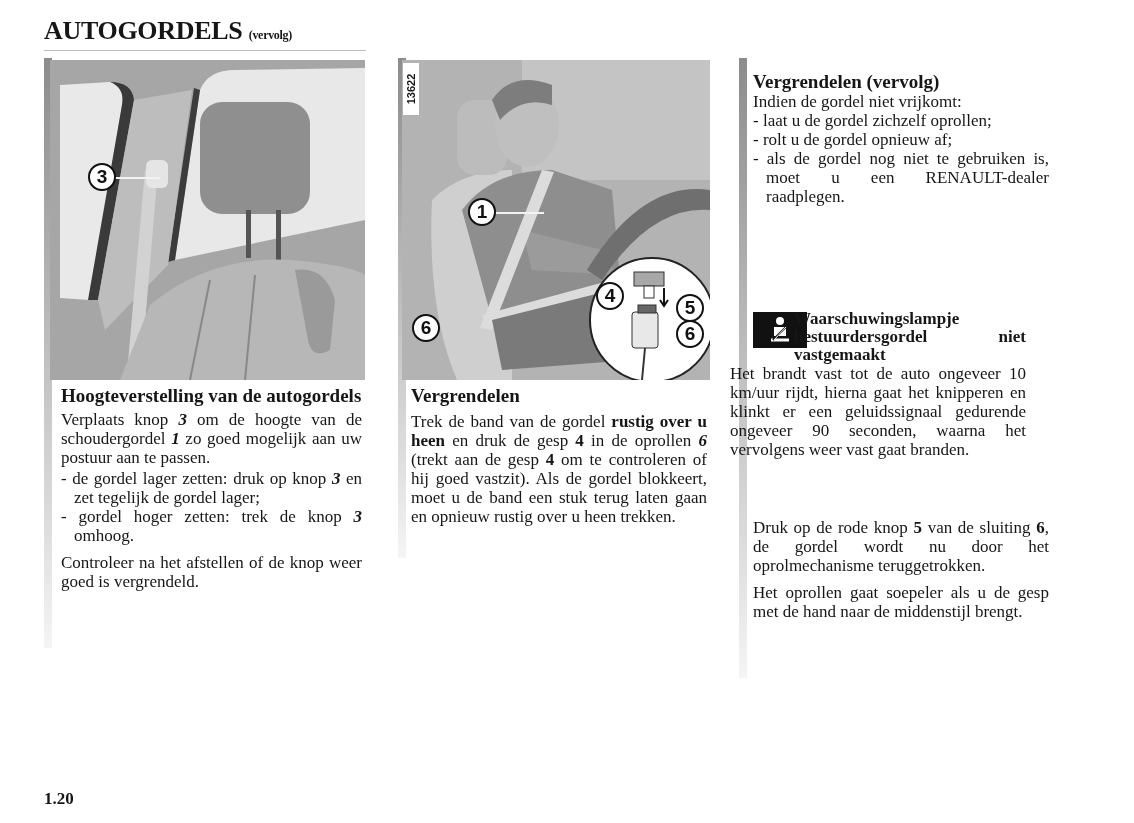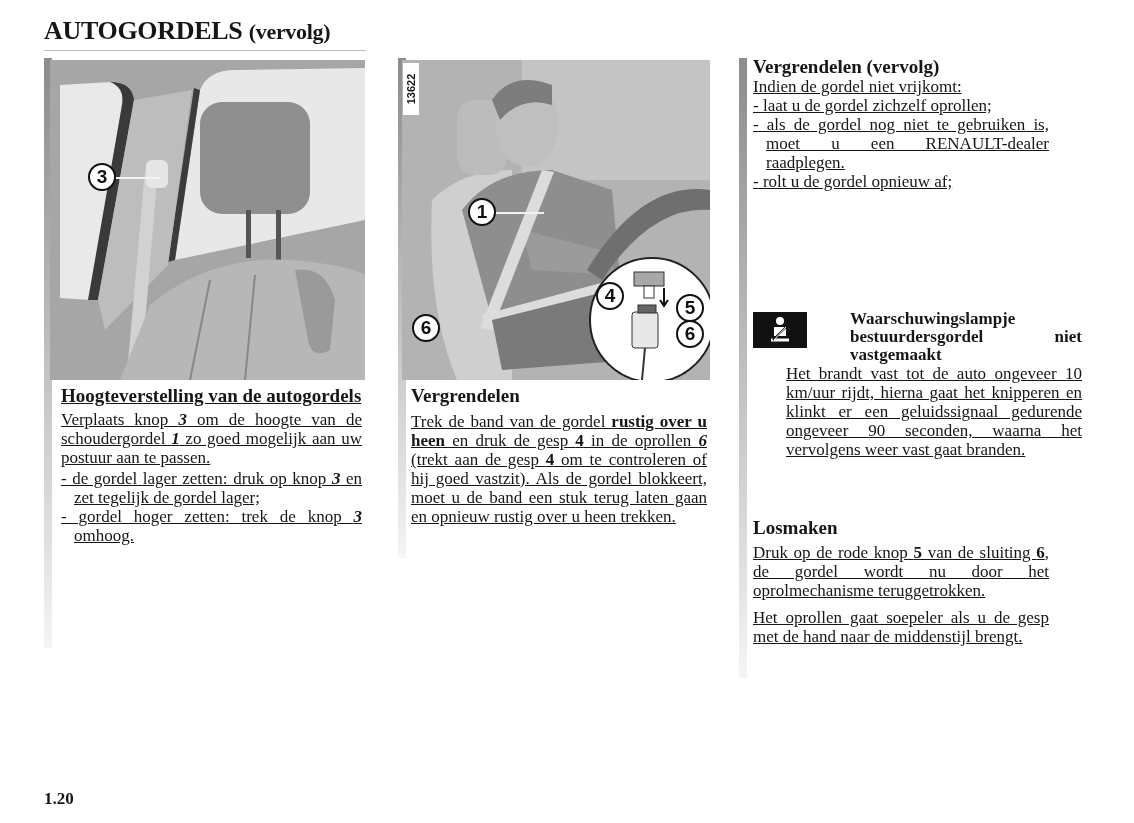--- a/index.html
+++ b/index.html
@@ -4,39 +4,39 @@
 <style>
   html, body { margin: 0; padding: 0; background: #ffffff; }
   body {
     width: 1134px; height: 823px; position: relative; overflow: hidden;
     font-family: "Liberation Serif", "DejaVu Serif", serif; color: #161616;
   }
   .page-title {
     position: absolute; left: 44px; top: 16px;
     font-size: 26px; font-weight: bold; letter-spacing: -0.3px;
   }
-  .page-title .sub { font-size: 22px; }
+  .page-title .sub { font-size: 12px; }
   .title-rule {
     position: absolute; left: 44px; top: 50px; width: 322px; height: 1px;
     background: #bdbdbd;
   }
   .gutter {
     position: absolute; width: 8px;
     background: linear-gradient(to bottom, #8c8c8c 0%, #b5b5b5 40%, #dedede 80%, #f5f5f5 100%);
   }
   .col { position: absolute; }
   .figure {
     position: absolute; overflow: hidden;
     background: #a9a9a9;
   }
   h2 {
     margin: 0; font-size: 19px; font-weight: bold; line-height: 20px;
   }
   p, li {
-    font-size: 17px; line-height: 19px; margin: 0; text-align: justify; text-decoration: underline;
+    font-size: 17px; line-height: 19px; margin: 0; text-align: justify;
   }
   p + p { margin-top: 6px; }
   ul { list-style: none; margin: 0; padding: 0; }
   li { padding-left: 13px; text-indent: -13px; }
   b.n { font-style: italic; }
   .callout {
     position: absolute; width: 28px; height: 28px; border-radius: 50%;
     background: #fff; border: 2px solid #111; box-sizing: border-box;
     font-family: "Liberation Sans", sans-serif; font-weight: bold; font-size: 19px;
     display: flex; align-items: center; justify-content: center; color: #111;
@@ -135,62 +135,62 @@
   </div>
   <div class="leader" style="left:92px; top:152px; width:50px;"></div>
   <div class="callout" style="left:66px; top:138px;">1</div>
   <div class="callout" style="left:194px; top:222px;">4</div>
   <div class="callout" style="left:274px; top:234px;">5</div>
   <div class="callout" style="left:274px; top:260px;">6</div>
   <div class="callout" style="left:10px; top:254px;">6</div>
 </div>
 
 <div class="col" style="left:61px; top:386px; width:301px;">
-  <h2 style="margin-bottom:4px;text-decoration:underline;">Hoogteverstelling van de autogordels</h2>
+  <h2 style="margin-bottom:4px;">Hoogteverstelling van de autogordels</h2>
   <p>
     <span>Verplaats knop </span><b class="n">3</b><span> om de hoogte van de schoudergordel </span><b class="n">1</b><span> zo goed mogelijk aan uw postuur aan te passen.</span>
   </p>
   <ul style="margin-top:2px;">
     <li><span>- de gordel lager zetten: druk op knop </span><b class="n">3</b><span> en zet tegelijk de gordel lager;</span></li>
     <li><span>- gordel hoger zetten: trek de knop </span><b class="n">3</b><span> omhoog.</span></li>
   </ul>
+  <p style="margin-top:8px;">Controleer na het afstellen of de knop weer goed is vergrendeld.</p>
 </div>
 
 <div class="col" style="left:411px; top:386px; width:296px;">
   <h2 style="margin-bottom:6px;font-family:Liberation Serif, serif;">Vergrendelen</h2>
   <p>
     <span>Trek de band van de gordel </span><b>rustig over u heen</b><span> en druk de gesp </span><b>4</b><span> in de oprollen </span><b class="n">6</b><span> (trekt aan de gesp </span><b>4</b><span> om te controleren of hij goed vastzit). Als de gordel blokkeert, moet u de band een stuk terug laten gaan en opnieuw rustig over u heen trekken.</span>
   </p>
 </div>
 
-<div class="col" style="left:753px; top:57px; width:296px;">
+<div class="col" style="left:753px; top:72px; width:296px;">
   <h2>Vergrendelen (vervolg)</h2>
   <p>Indien de gordel niet vrijkomt:</p>
   <ul>
     <li>- laat u de gordel zichzelf oprollen;</li>
+    <li>- rolt u de gordel opnieuw af;</li>
     <li>- als de gordel nog niet te gebruiken is, moet u een RENAULT-dealer raadplegen.</li>
-    <li>- rolt u de gordel opnieuw af;</li>
   </ul>
 </div>
 
 <div class="warn-icon">
   <svg width="30" height="28" viewBox="0 0 30 28">
     <circle cx="15" cy="5" r="4" fill="#fff"></circle>
     <path d="M9 11 L21 11 L21 20 L9 20 Z" fill="#fff"></path>
     <path d="M6 24 L24 24" stroke="#fff" stroke-width="3"></path>
     <path d="M8 24 L22 10" stroke="#111" stroke-width="2"></path>
     <path d="M9 24 L21 11" stroke="#fff" stroke-width="1"></path>
   </svg>
 </div>
-<div class="col" style="left:786px; top:310px; width:296px;">
+<div class="col" style="left:730px; top:310px; width:296px;">
   <h2 style="margin-left:64px; font-size:17px; line-height:18px; text-align:justify;">Waarschuwingslampje bestuurdersgordel niet vastgemaakt</h2>
   <p>Het brandt vast tot de auto ongeveer 10 km/uur rijdt, hierna gaat het knipperen en klinkt er een geluidssignaal gedurende ongeveer 90 seconden, waarna het vervolgens weer vast gaat branden.</p>
 </div>
 
 <div class="col" style="left:753px; top:518px; width:296px;">
-  <h2 style="margin-bottom:5px;">Losmaken</h2>
   <p>
     <span>Druk op de rode knop </span><b>5</b><span> van de sluiting </span><b>6</b><span>, de gordel wordt nu door het oprolmechanisme teruggetrokken.</span>
   </p>
   <p style="margin-top:8px;">Het oprollen gaat soepeler als u de gesp met de hand naar de middenstijl brengt.</p>
 </div>
 
 <div class="page-number">1.20</div>
 
 </body></html>

